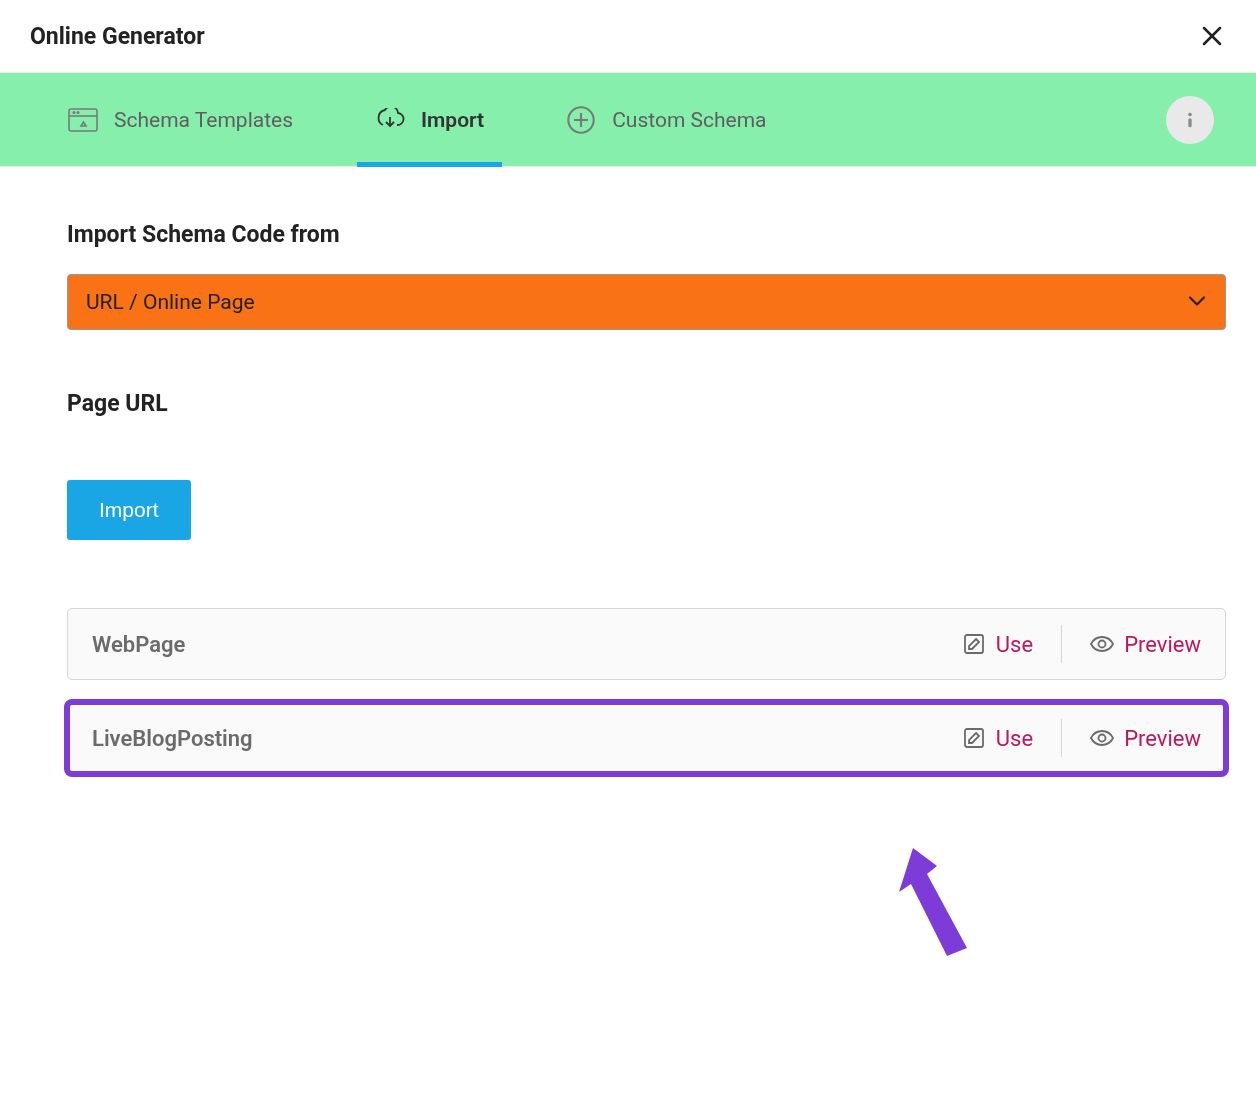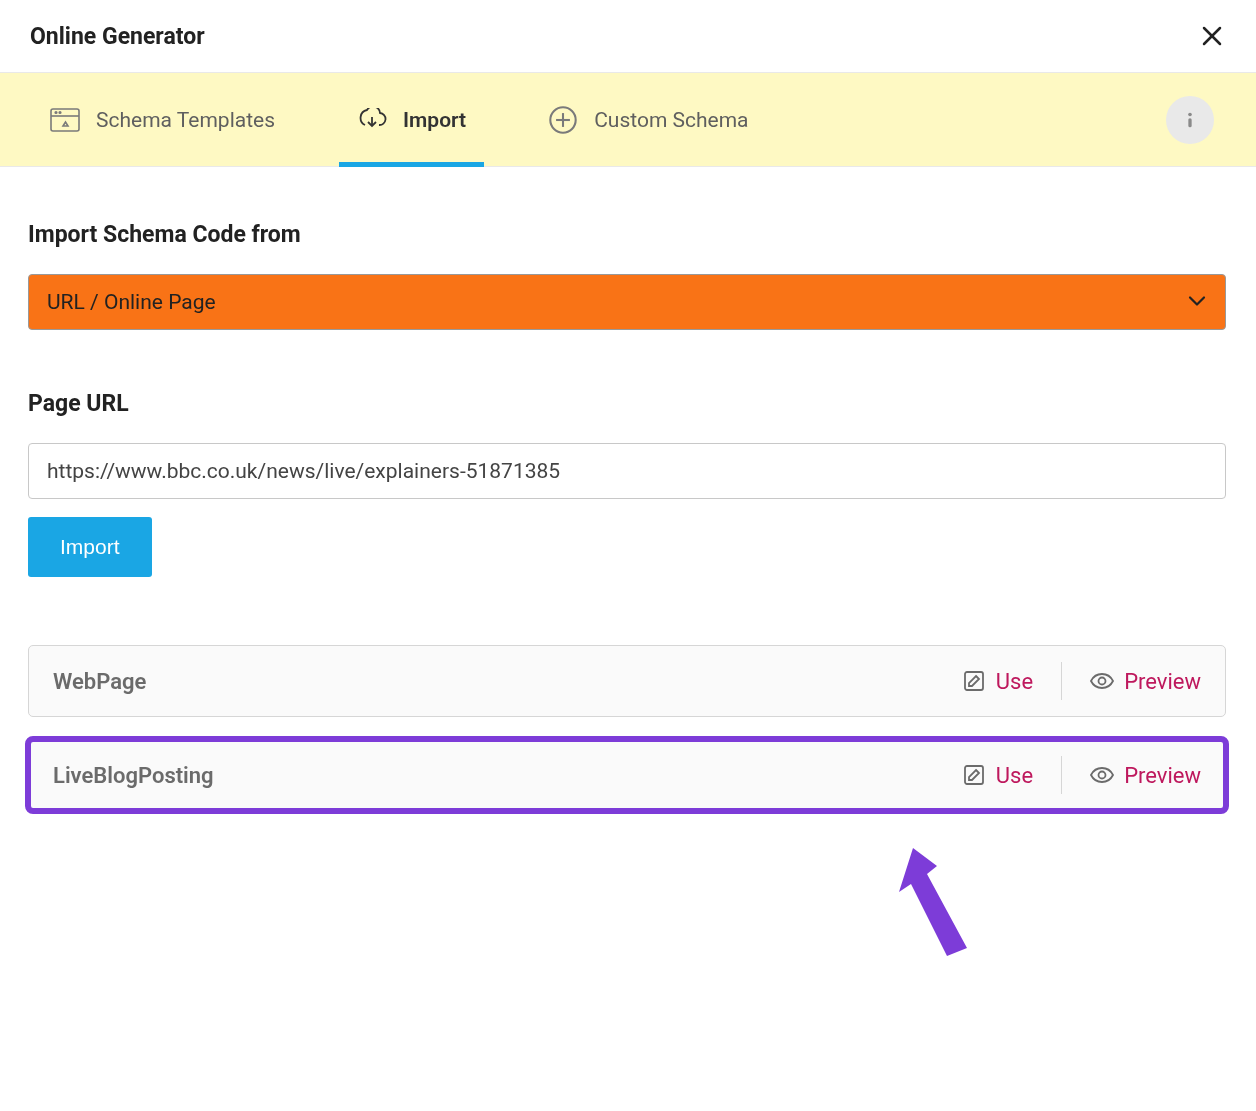--- a/index.html
+++ b/index.html
@@ -29,22 +29,22 @@
       height: 28px;
       display: flex;
       align-items: center;
       justify-content: center;
       cursor: pointer;
     }
     .close-btn svg { width: 24px; height: 24px; }
     .tab-bar {
       display: flex;
       align-items: center;
-      padding: 0 32px;
-      background: #fef9c3;
+      padding: 0 50px;
+      background: #86efac;
       border-bottom: 1px solid #e9e9e9;
       height: 94px;
       position: relative;
     }
     .tab {
       display: flex;
       align-items: center;
       gap: 16px;
       padding: 0 18px;
       height: 94px;
@@ -69,20 +69,21 @@
       border-radius: 50%;
       background: #e9e9e9;
       display: flex; align-items: center; justify-content: center;
       cursor: pointer;
       color: #888;
       font-weight: 700;
       font-size: 22px;
     }
     .content {
       padding: 54px 30px 0 28px;
+      margin-left: 39px;
     }
     .section-label {
       font-size: 23px;
       font-weight: 700;
       color: #222;
       margin-bottom: 26px;
     }
     .select-wrap {
       position: relative;
       margin-bottom: 60px;
@@ -240,21 +241,20 @@
       <span>URL / Online Page</span>
     </div>
     <span class="select-caret">
       <svg width="18" height="12" viewBox="0 0 18 12" fill="none" stroke="#222" stroke-width="2.2" stroke-linecap="round" stroke-linejoin="round">
         <polyline points="2,2 9,9 16,2"></polyline>
       </svg>
     </span>
   </div>
 
   <div class="section-label">Page URL</div>
-  <input class="text-input" type="text" value="https://www.bbc.co.uk/news/live/explainers-51871385" style="">
   <br>
   <button class="import-btn">Import</button>
 
   <div class="found-section">
 
     <div class="schema-row">
       <div class="schema-name">WebPage</div>
       <div class="row-actions">
         <div class="act">
           <svg viewBox="0 0 24 24" fill="none" stroke="#6b6b6b" stroke-width="1.8">

